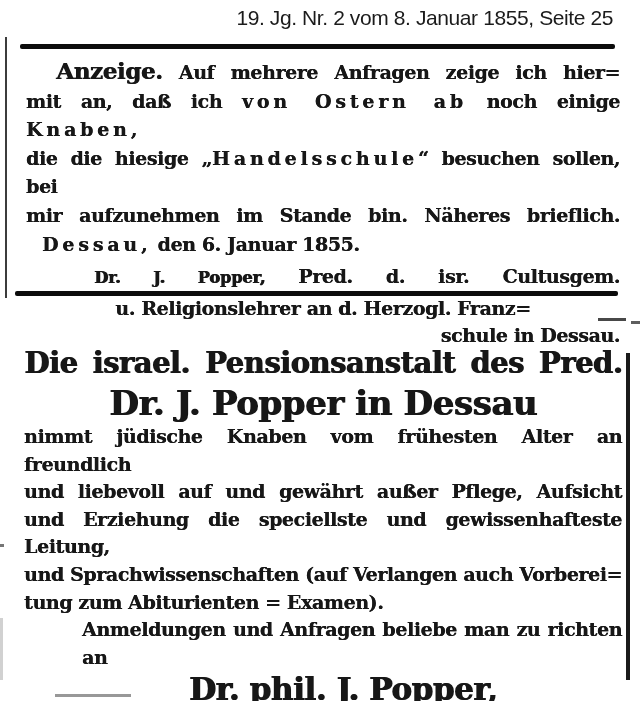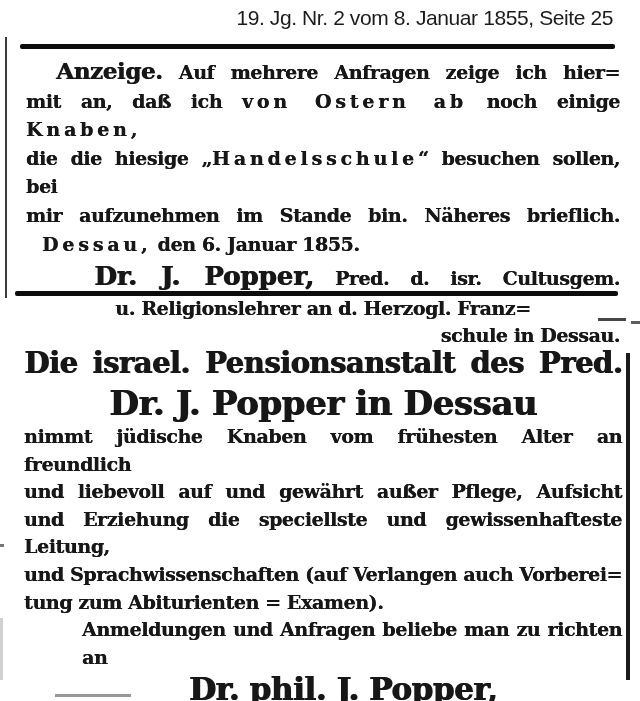--- a/index.html
+++ b/index.html
@@ -58,21 +58,21 @@
     text-shadow: 0.3px 0 0 currentColor;
   }
 
   .jl { text-align: justify; text-align-last: justify; }
   .sp { letter-spacing: 0.2em; }           
 
   .ad1-line1  { text-indent: 30px; }
   .ad1-head   { font-size: 23px; text-shadow: 0.7px 0 0 currentColor; }
   .ad1-date   { padding-left: 16px; margin-top: 1px; }
   .ad1-sig1   { padding-left: 68px; line-height: 34px; }
-  .ad1-sig-name { font-size: 26px; text-shadow: 0.9px 0 0 currentColor; letter-spacing: 0; }
+  .ad1-sig-name { font-size: 16px; text-shadow: 0.9px 0 0 currentColor; letter-spacing: 0; }
   .ad1-sig2   { text-align: center; line-height: 27px; }
   .ad1-sig3   { text-align: right; padding-left: 45px; line-height: 27px; }
 
   .ad2-head1 {
     font-size: 29px; line-height: 39px; letter-spacing: -0.5px;
     text-shadow: 1px 0 0 currentColor;
     text-align: justify; text-align-last: justify;
   }
   .ad2-head2 {
     font-size: 34px; line-height: 40px;

